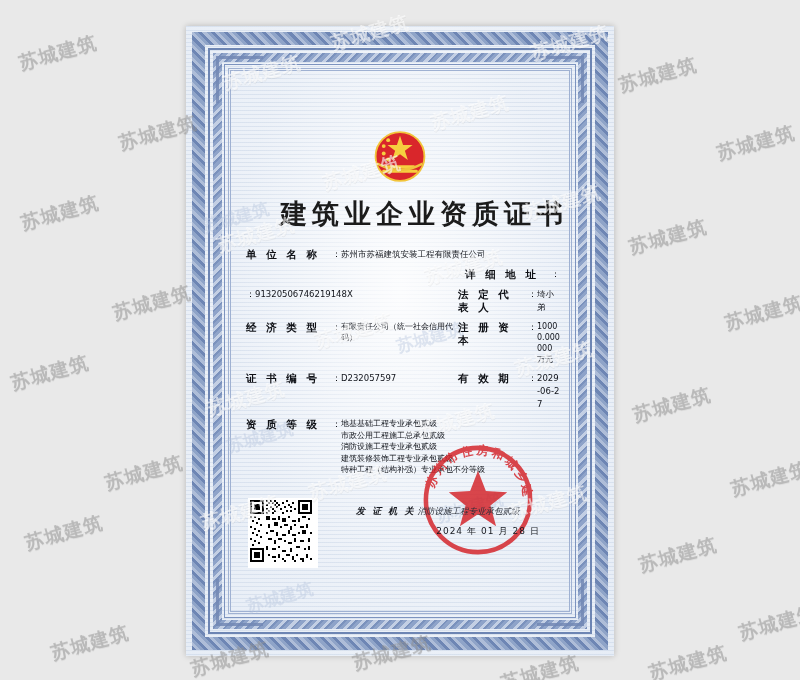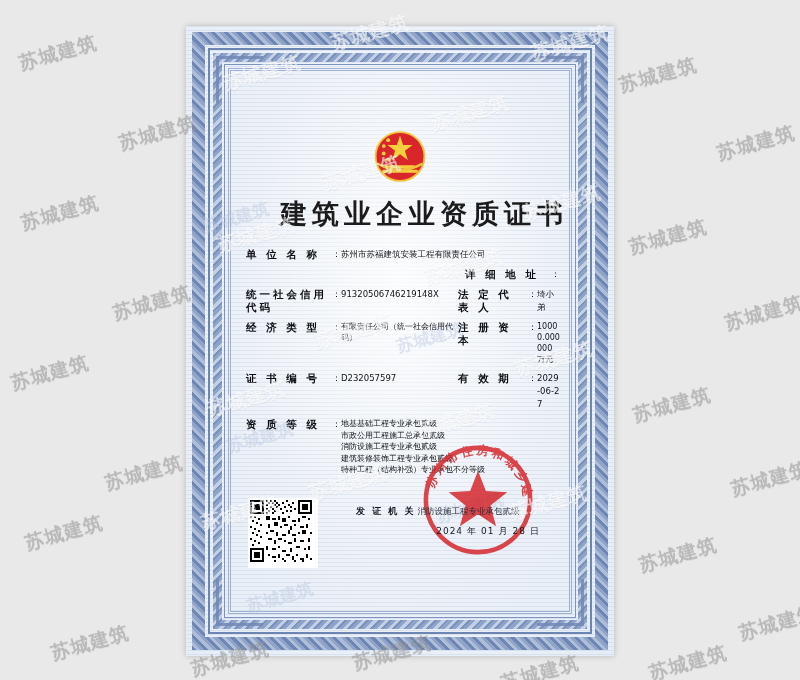--- a/index.html
+++ b/index.html
@@ -242,20 +242,21 @@
     position: absolute;
     right: 22px;
     bottom: 92px;
     width: 190px;
     z-index: 10;
     font-family: "DejaVu Sans", sans-serif;
     font-size: 9px;
     color: #14171d;
     display: flex;
     align-items: baseline;
+    font-style: italic;
   }
   #issue-label {
     font-weight: bold;
     letter-spacing: 2px;
     flex: 0 0 auto;
   }
   #issue-authority {
     font-size: 8.5px;
     margin-left: 2px;
     color: #2a2f38;
@@ -336,21 +337,20 @@
         <div class="f-value">苏州市苏福建筑安装工程有限责任公司</div>
       </div>
 
       <div class="field-row">
         <div class="f-label">详 细 地 址</div>
         <div class="f-colon">：</div>
       </div>
 
       <div class="field-row">
         <div class="half-left">
-          <div class="f-label">统一社会信用代码</div>
           <div class="f-colon">：</div>
           <div class="f-value">91320506746219148X</div>
         </div>
         <div class="half-right">
           <div class="f-label">法 定 代 表 人</div>
           <div class="f-colon">：</div>
           <div class="f-value">埼小弟</div>
         </div>
       </div>
 

